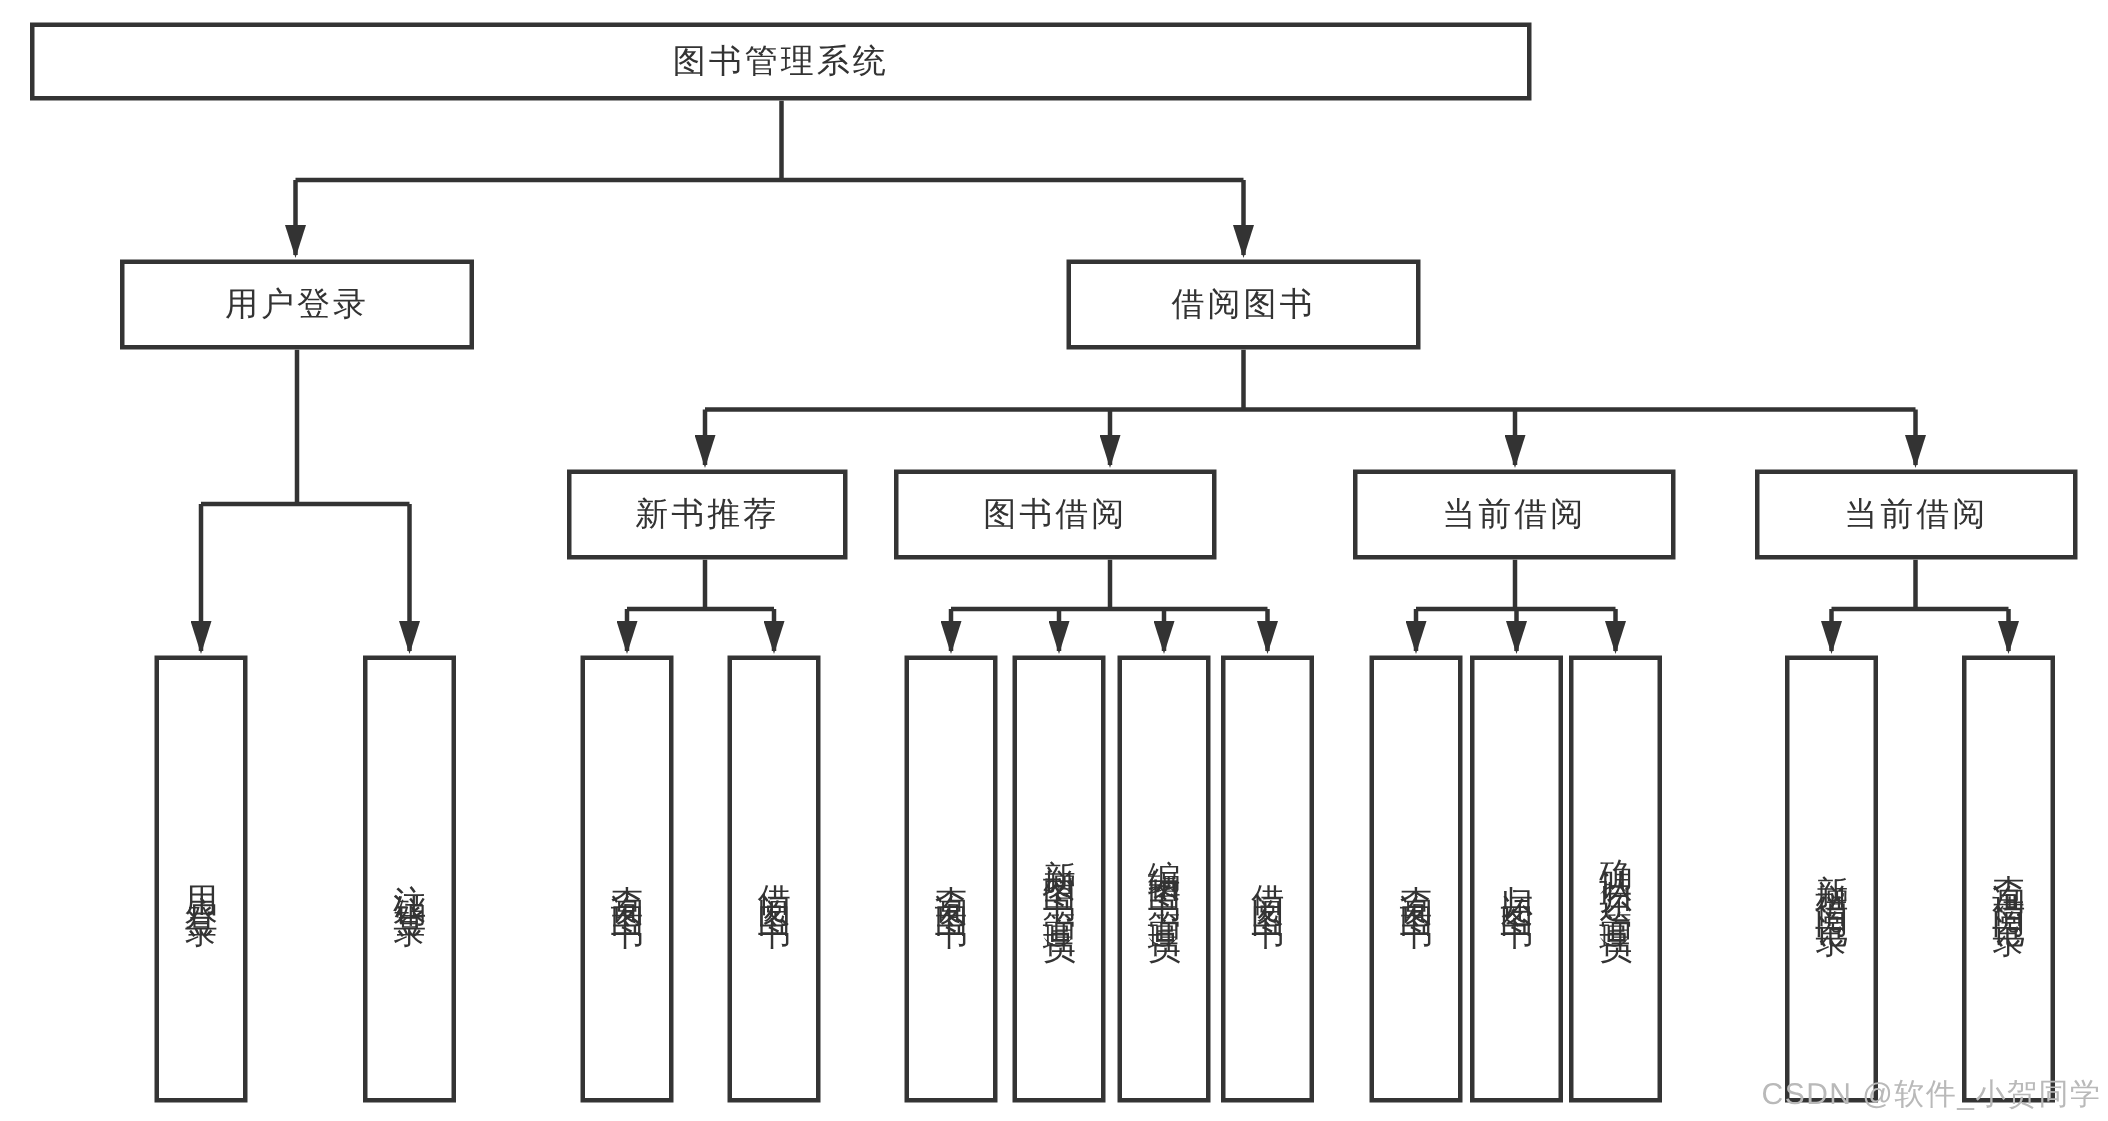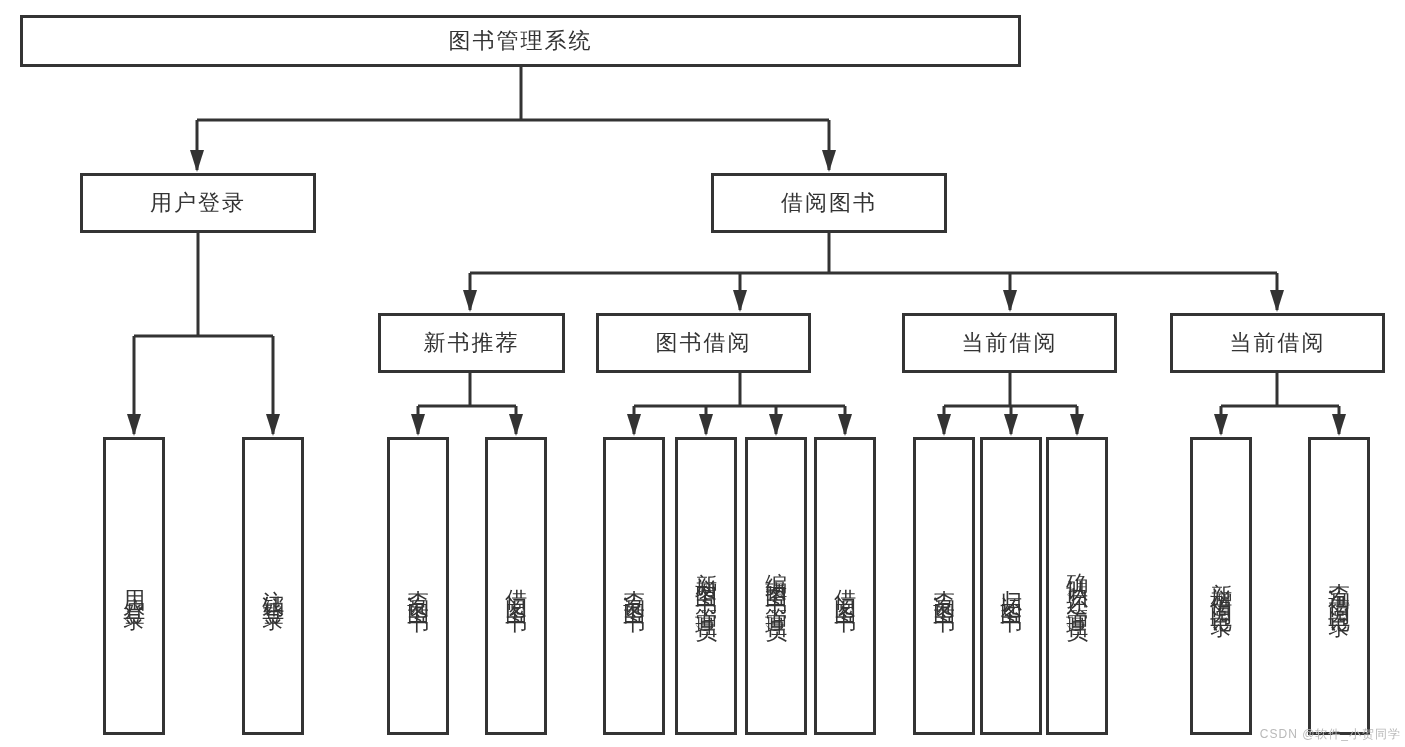--- a/index.html
+++ b/index.html
@@ -36,21 +36,21 @@
     writing-mode: vertical-rl;
     text-orientation: mixed;
     letter-spacing: 7px;
     font-size: 22px;
     padding: 8px 0;
   }
   .watermark {
     position: absolute;
     right: 4px;
     bottom: 4px;
-    font-size: 12px;
+    font-size: 20px;
     color: #b9b9b9;
     letter-spacing: 1px;
     z-index: 5;
     white-space: nowrap;
   }
 </style>
 </head>
 <body>
 
 <div id="stage">

